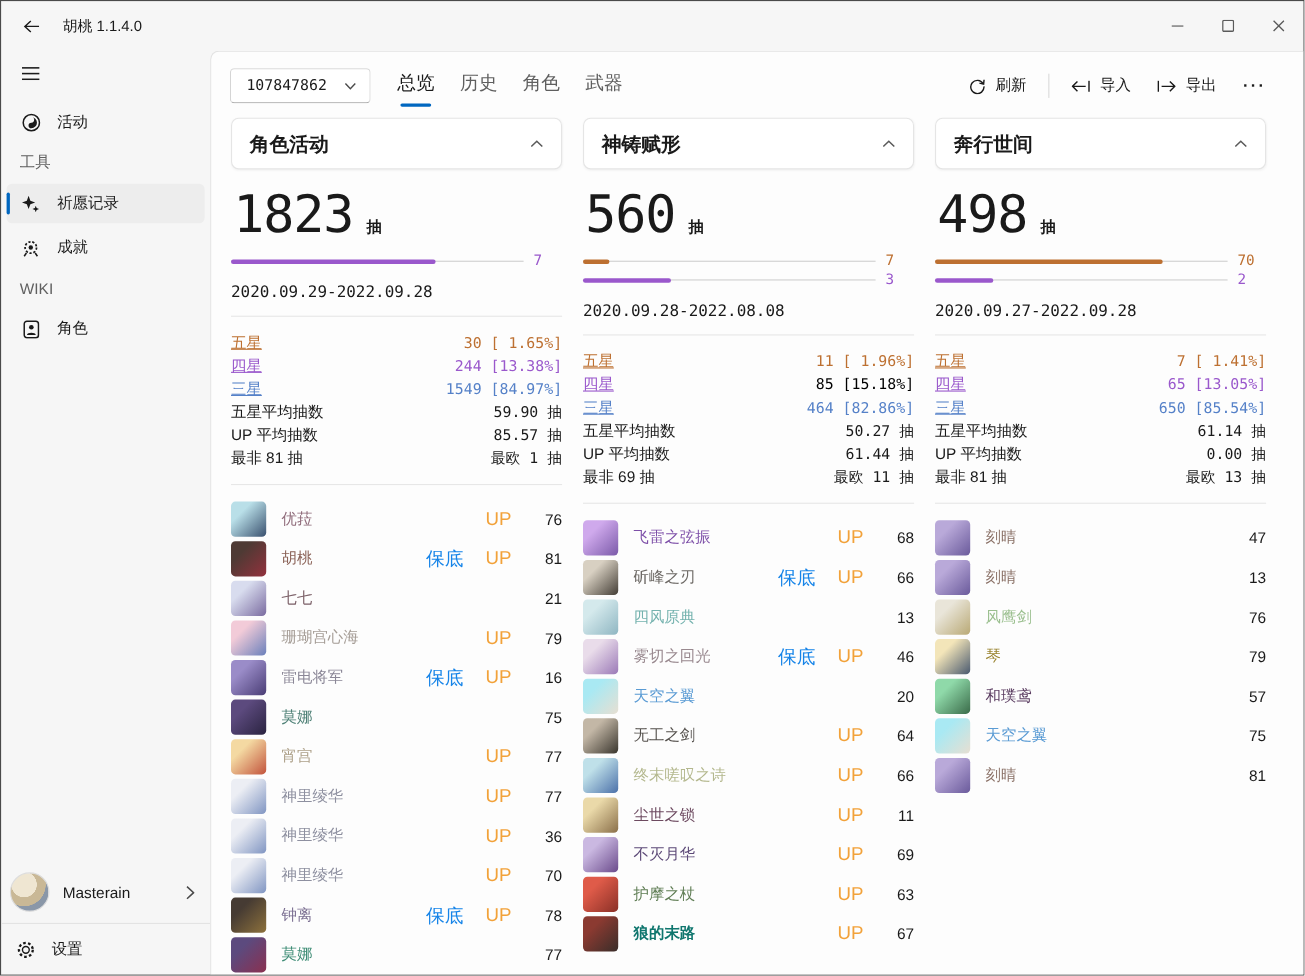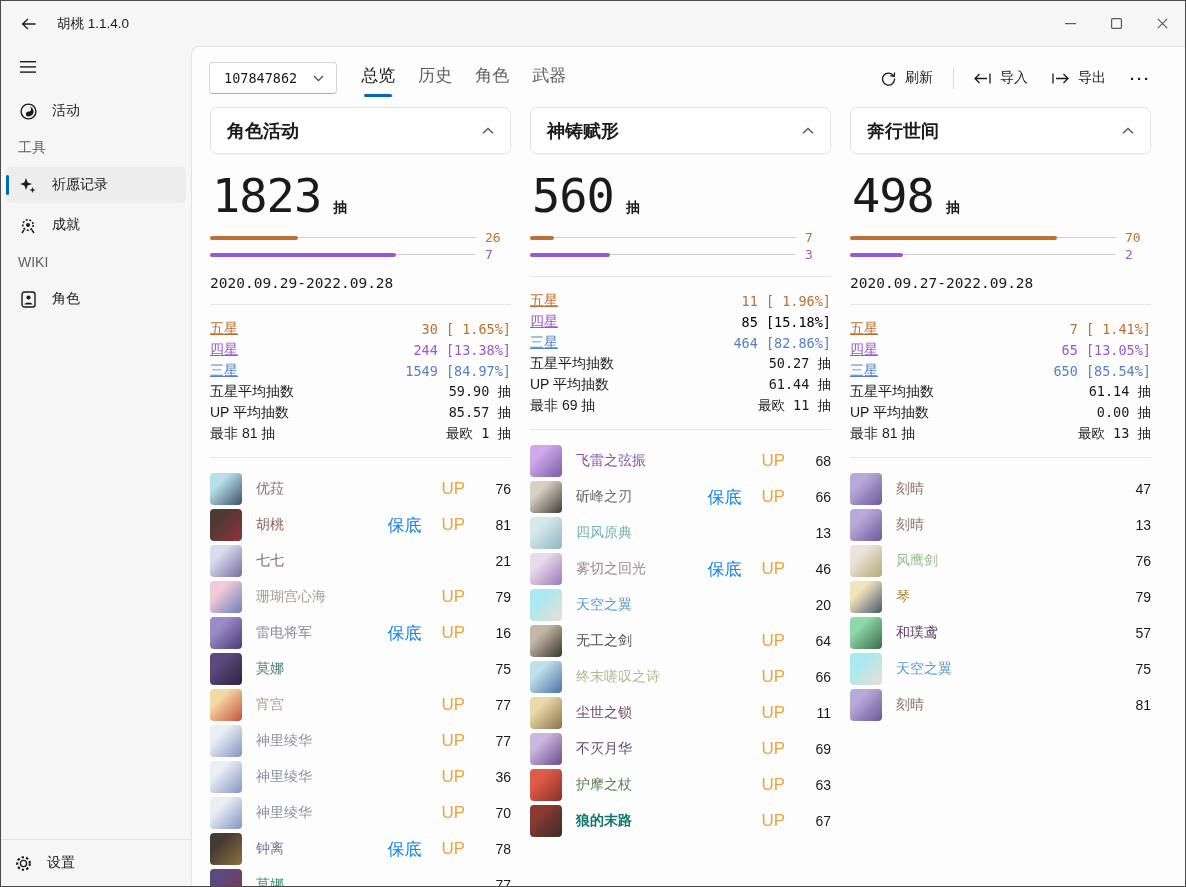--- a/index.html
+++ b/index.html
@@ -151,20 +151,27 @@
         <svg class="ic" width="15" height="17" viewBox="0 0 15 17">
             <rect x="1" y="1" width="13" height="15" rx="2.5" fill="none" stroke="#1a1a1a" stroke-width="1.4"></rect>
             <circle cx="7.5" cy="6.5" r="2.1" fill="#1a1a1a"></circle>
             <path d="M3.5 13.5 C3.5 10.8 11.5 10.8 11.5 13.5 Z" fill="#1a1a1a"></path>
           </svg>
       </span>
       <span>角色</span>
     </div>
 
     <div class="side-bottom">
+      <div class="user-row">
+        <span class="user-avatar"></span>
+        <span class="user-name">Masterain</span>
+        <svg class="ic" width="8" height="13" viewBox="0 0 8 13">
+            <path d="M1 1 L7 6.5 L1 12" stroke="#4a4a4a" stroke-width="1.4" fill="none"></path>
+          </svg>
+      </div>
       <div class="side-divider"></div>
       <div class="settings-row">
         <span class="nav-icon">
           <svg class="ic" width="17" height="17" viewBox="0 0 17 17">
               <circle cx="8.5" cy="8.5" r="6.3" fill="none" stroke="#1a1a1a" stroke-width="2.1" stroke-dasharray="2.4 2.1"></circle>
               <circle cx="8.5" cy="8.5" r="3.1" fill="none" stroke="#1a1a1a" stroke-width="1.3"></circle>
             </svg>
         </span>
         <span>设置</span>
       </div>
@@ -221,26 +228,20 @@
             <svg class="ic chev-up" width="12" height="8" viewBox="0 0 12 8">
               <path d="M1 6.2 L6 1.4 L11 6.2"></path>
             </svg>
           </div>
           <div class="big">
             <span class="big-num">1823</span>
             <span class="big-unit">抽</span>
           </div>
           <div class="pity-row">
             <div class="track">
-              <div class="fill" style="width:33%;background:#bd7031"></div>
-            </div>
-            <span class="pity-num" style="color:#bd7031">26</span>
-          </div>
-          <div class="pity-row">
-            <div class="track">
               <div class="fill" style="width:70%;background:#9a58cc"></div>
             </div>
             <span class="pity-num" style="color:#9a58cc">7</span>
           </div>
           <div class="date">2020.09.29-2022.09.28</div>
           <div class="hr"></div>
           <div class="stat-row">
             <span class="stat-label link" style="color: rgb(189, 112, 49);">五星</span>
             <span class="stat-value" style="color: rgb(189, 112, 49);">30 [ 1.65%]</span>
           </div>
@@ -356,20 +357,21 @@
               <div class="fill" style="width:9%;background:#bd7031"></div>
             </div>
             <span class="pity-num" style="color:#bd7031">7</span>
           </div>
           <div class="pity-row">
             <div class="track">
               <div class="fill" style="width:30%;background:#9a58cc"></div>
             </div>
             <span class="pity-num" style="color:#9a58cc">3</span>
           </div>
+          <div class="date">2020.09.28-2022.08.08</div>
           <div class="hr"></div>
           <div class="stat-row">
             <span class="stat-label link" style="color: rgb(189, 112, 49);">五星</span>
             <span class="stat-value" style="color: rgb(189, 112, 49);">11 [ 1.96%]</span>
           </div>
           <div class="stat-row">
             <span class="stat-label link" style="color: rgb(154, 88, 204);">四星</span>
             <span class="stat-value" style="color: #000000;">85 [15.18%]</span>
           </div>
           <div class="stat-row">

